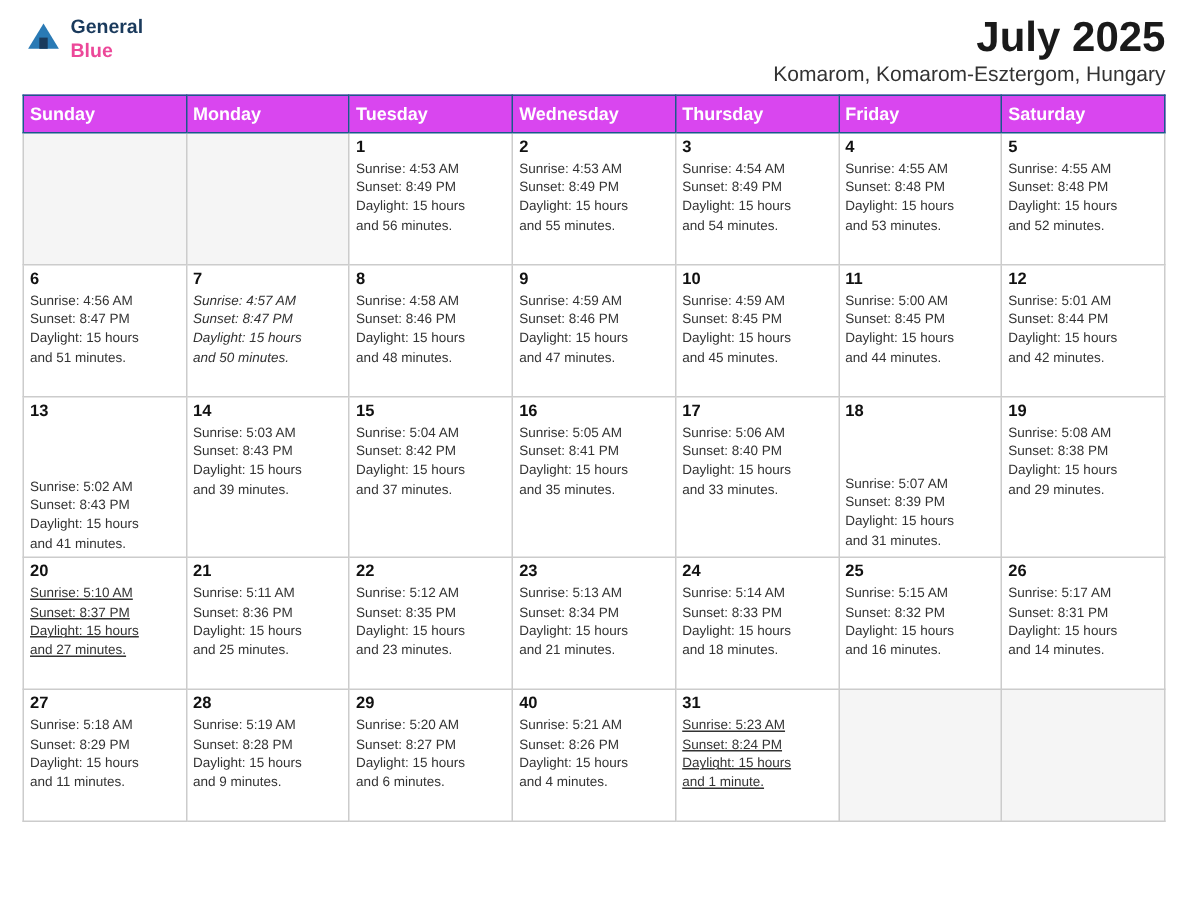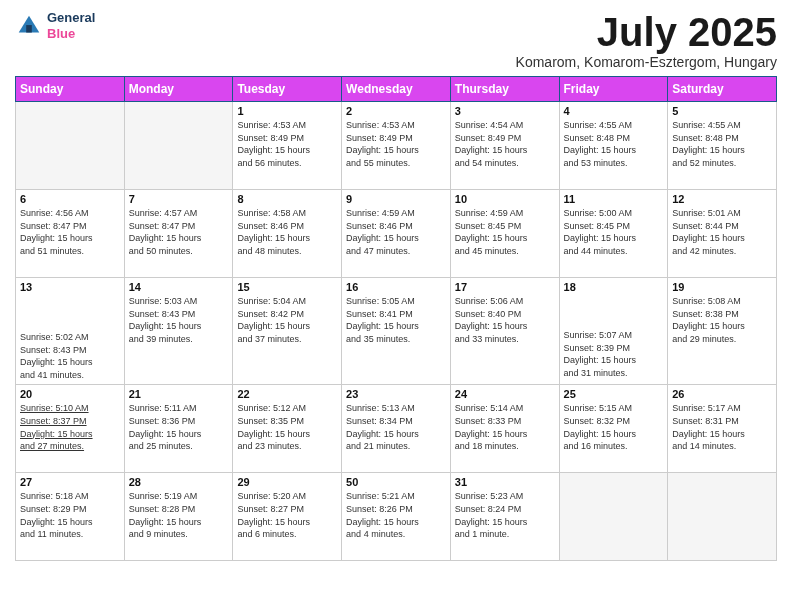--- a/index.html
+++ b/index.html
@@ -38,21 +38,21 @@
       color: #ec4899;
     }
     .logo-icon {
       width: 28px;
       height: 28px;
     }
     .title-block {
       text-align: right;
     }
     .main-title {
-      font-size: 40px;
+      font-size: 28px;
       font-weight: bold;
       color: #1a1a1a;
       line-height: 1.1;
     }
     .subtitle {
       font-size: 14px;
       color: #333;
     }
     .calendar {
       flex: 1;
@@ -171,21 +171,21 @@
         <tr>
           <td>
             <span class="day-num">6</span>
             <div class="day-info" style="white-space: pre-line;">Sunrise: 4:56 AM
 Sunset: 8:47 PM
 Daylight: 15 hours
 and 51 minutes.</div>
           </td>
           <td>
             <span class="day-num">7</span>
-            <div class="day-info" style="white-space: pre-line;">Sunrise: 4:57 AM
+            <div class="day-info" style="white-space: pre-line; font-style: italic;">Sunrise: 4:57 AM
 Sunset: 8:47 PM
 Daylight: 15 hours
 and 50 minutes.</div>
           </td>
           <td>
             <span class="day-num">8</span>
             <div class="day-info" style="white-space: pre-line;">Sunrise: 4:58 AM
 Sunset: 8:46 PM
 Daylight: 15 hours
 and 48 minutes.</div>
@@ -337,29 +337,29 @@
 and 9 minutes.</div>
           </td>
           <td>
             <span class="day-num">29</span>
             <div class="day-info" style="white-space: pre-line;">Sunrise: 5:20 AM
 Sunset: 8:27 PM
 Daylight: 15 hours
 and 6 minutes.</div>
           </td>
           <td>
-            <span class="day-num">50</span>
+            <span class="day-num">40</span>
             <div class="day-info" style="white-space: pre-line;">Sunrise: 5:21 AM
 Sunset: 8:26 PM
 Daylight: 15 hours
 and 4 minutes.</div>
           </td>
           <td>
             <span class="day-num">31</span>
-            <div class="day-info" style="white-space: pre-line;">Sunrise: 5:23 AM
+            <div class="day-info" style="white-space: pre-line; text-decoration: underline;">Sunrise: 5:23 AM
 Sunset: 8:24 PM
 Daylight: 15 hours
 and 1 minute.</div>
           </td>
           <td class="empty"></td>
           <td class="empty"></td>
         </tr>
       </tbody>
   </table>
 </div>

